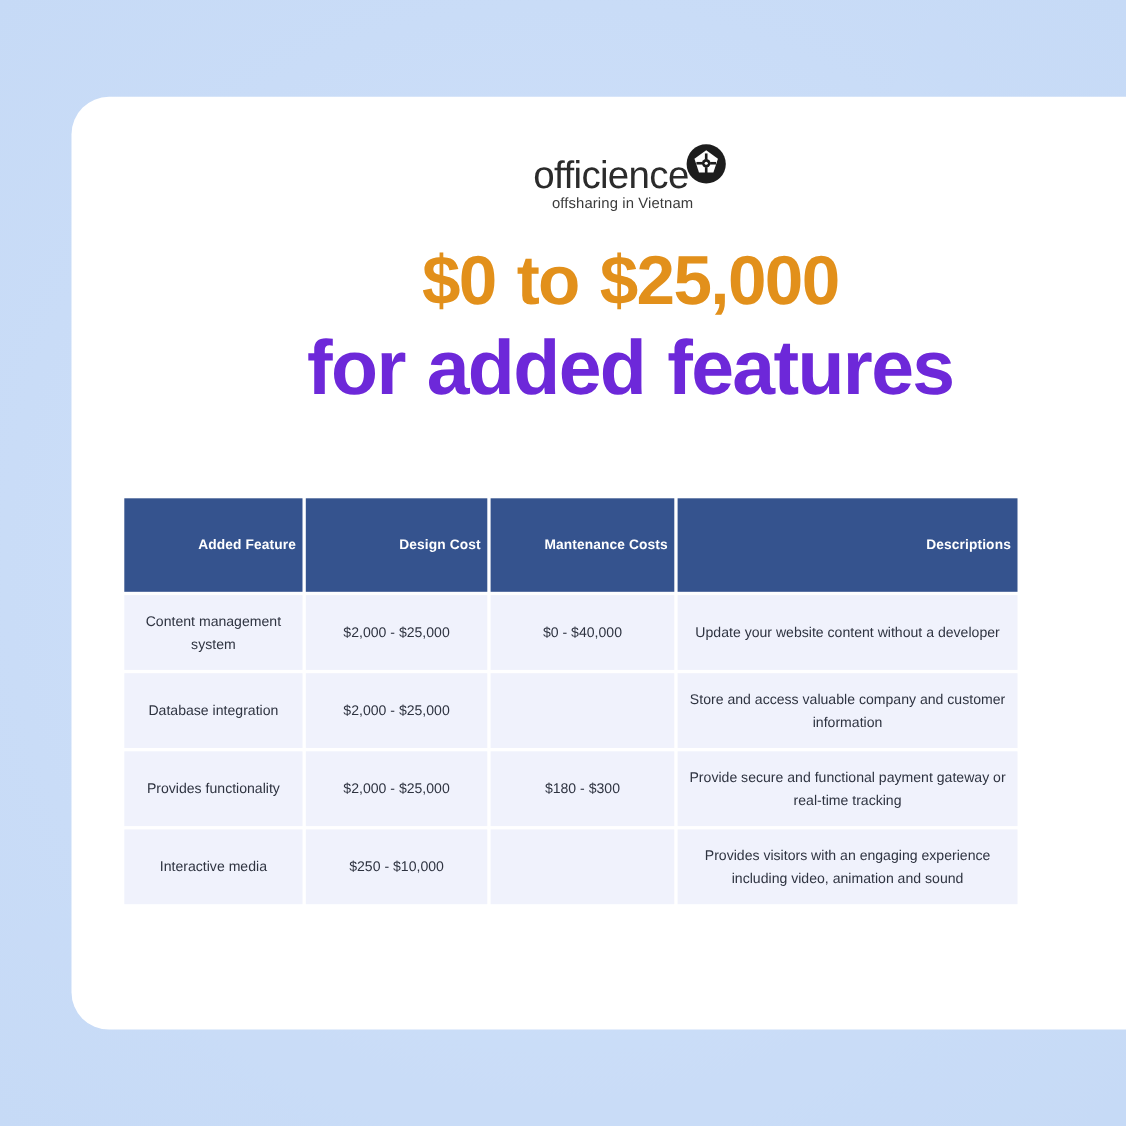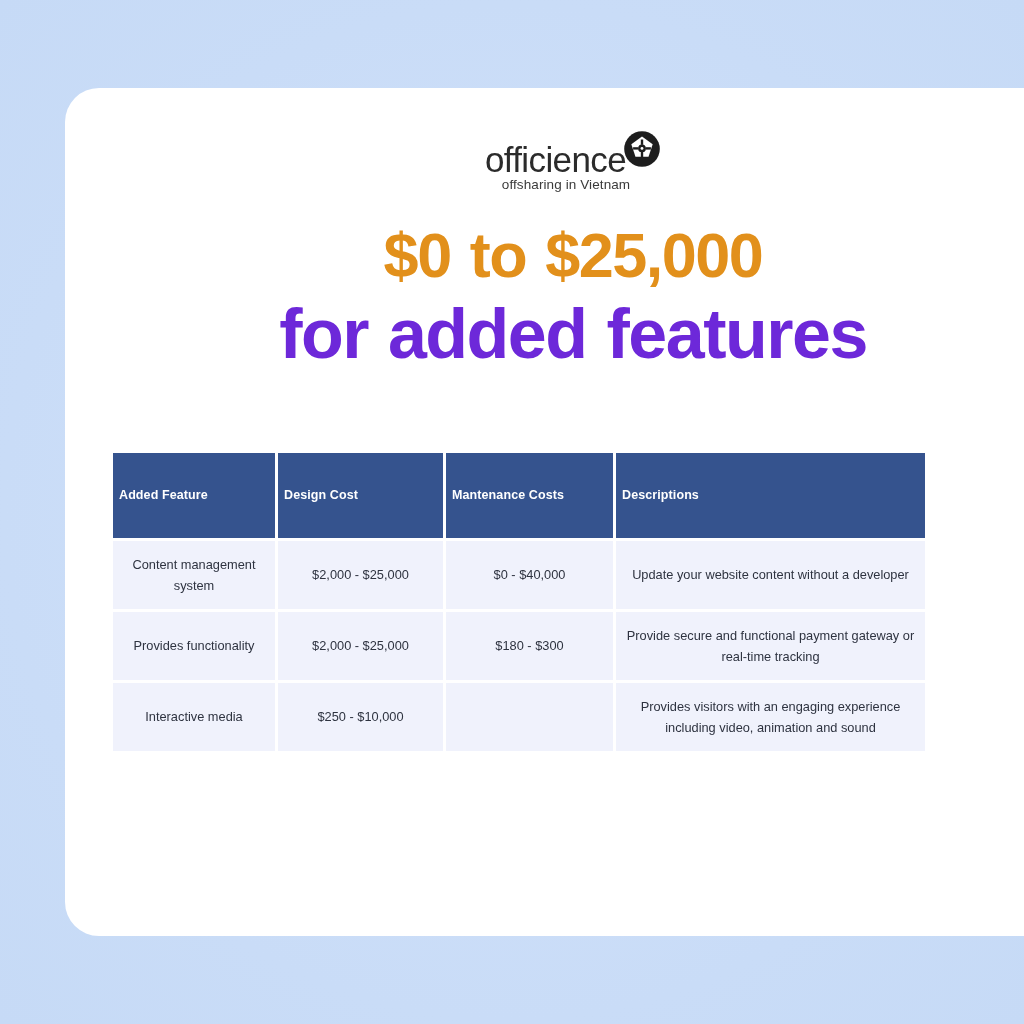--- a/index.html
+++ b/index.html
@@ -104,21 +104,21 @@
   #pricing-table col.c-desc    { width:309px; }
 
   #pricing-table thead th {
     background:#35538e;
     color:#ffffff;
     font-size:12.5px;
     font-weight:bold;
     letter-spacing:0.1px;
     height:85px;
     vertical-align:middle;
-    text-align:left;
+    text-align:right;
     line-height:1.5;
     padding:4px 6px;
   }
 
   #pricing-table tbody td {
     background:#f0f2fc;
     color:#2e3340;
     font-size:12.8px;
     font-weight:400;
     height:68px;
@@ -173,20 +173,26 @@
       </tr>
     </thead>
     <tbody id="table-body">
         <tr>
           <td>Content management system</td>
           <td>$2,000 - $25,000</td>
           <td>$0 - $40,000</td>
           <td class="desc-cell">Update your website content without a developer</td>
         </tr>
         <tr>
+          <td>Database integration</td>
+          <td>$2,000 - $25,000</td>
+          <td class="empty-cell"></td>
+          <td class="desc-cell">Store and access valuable company and customer information</td>
+        </tr>
+        <tr>
           <td>Provides functionality</td>
           <td>$2,000 - $25,000</td>
           <td>$180 - $300</td>
           <td class="desc-cell">Provide secure and functional payment gateway or real-time tracking</td>
         </tr>
         <tr>
           <td>Interactive media</td>
           <td>$250 - $10,000</td>
           <td class="empty-cell"></td>
           <td class="desc-cell">Provides visitors with an engaging experience including video, animation and sound</td>

